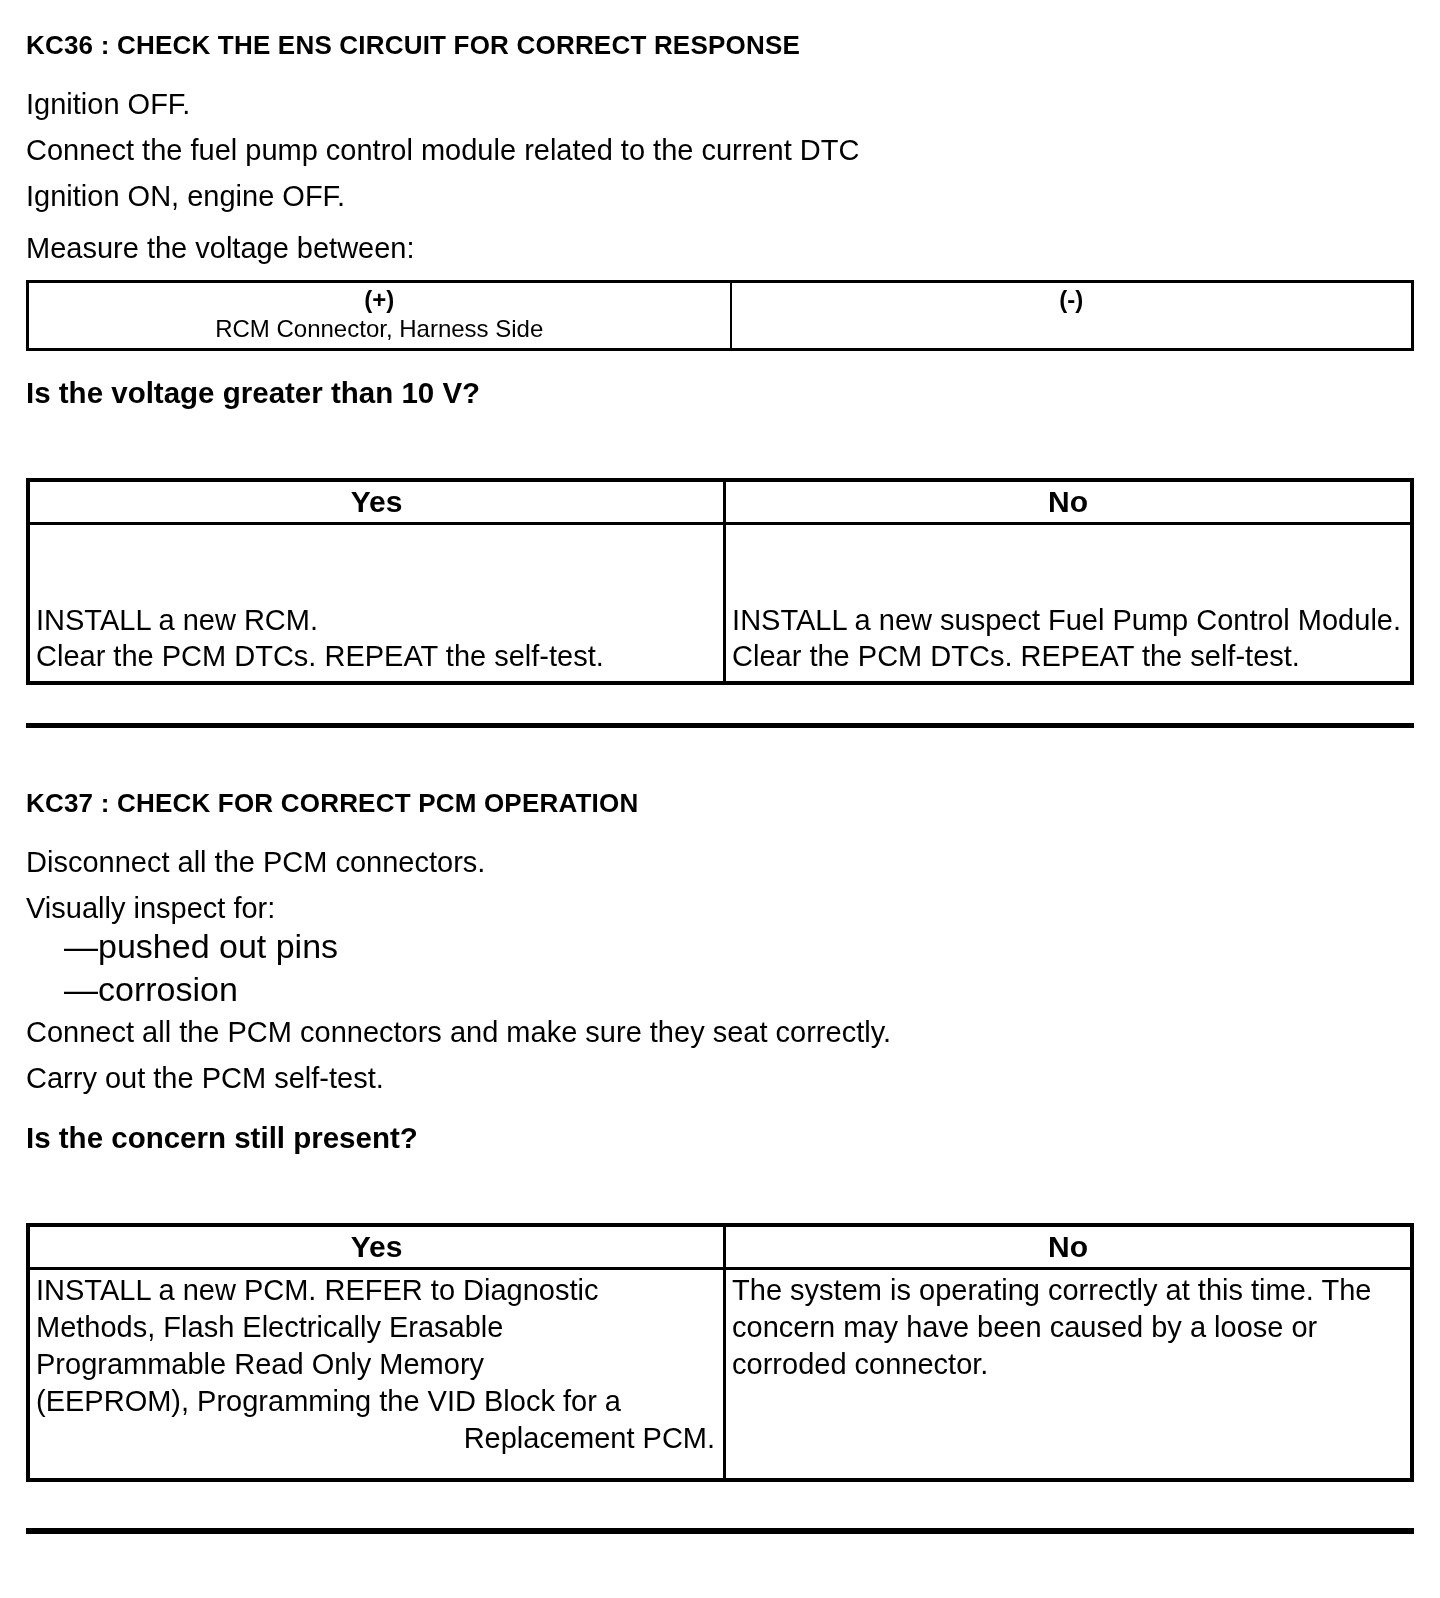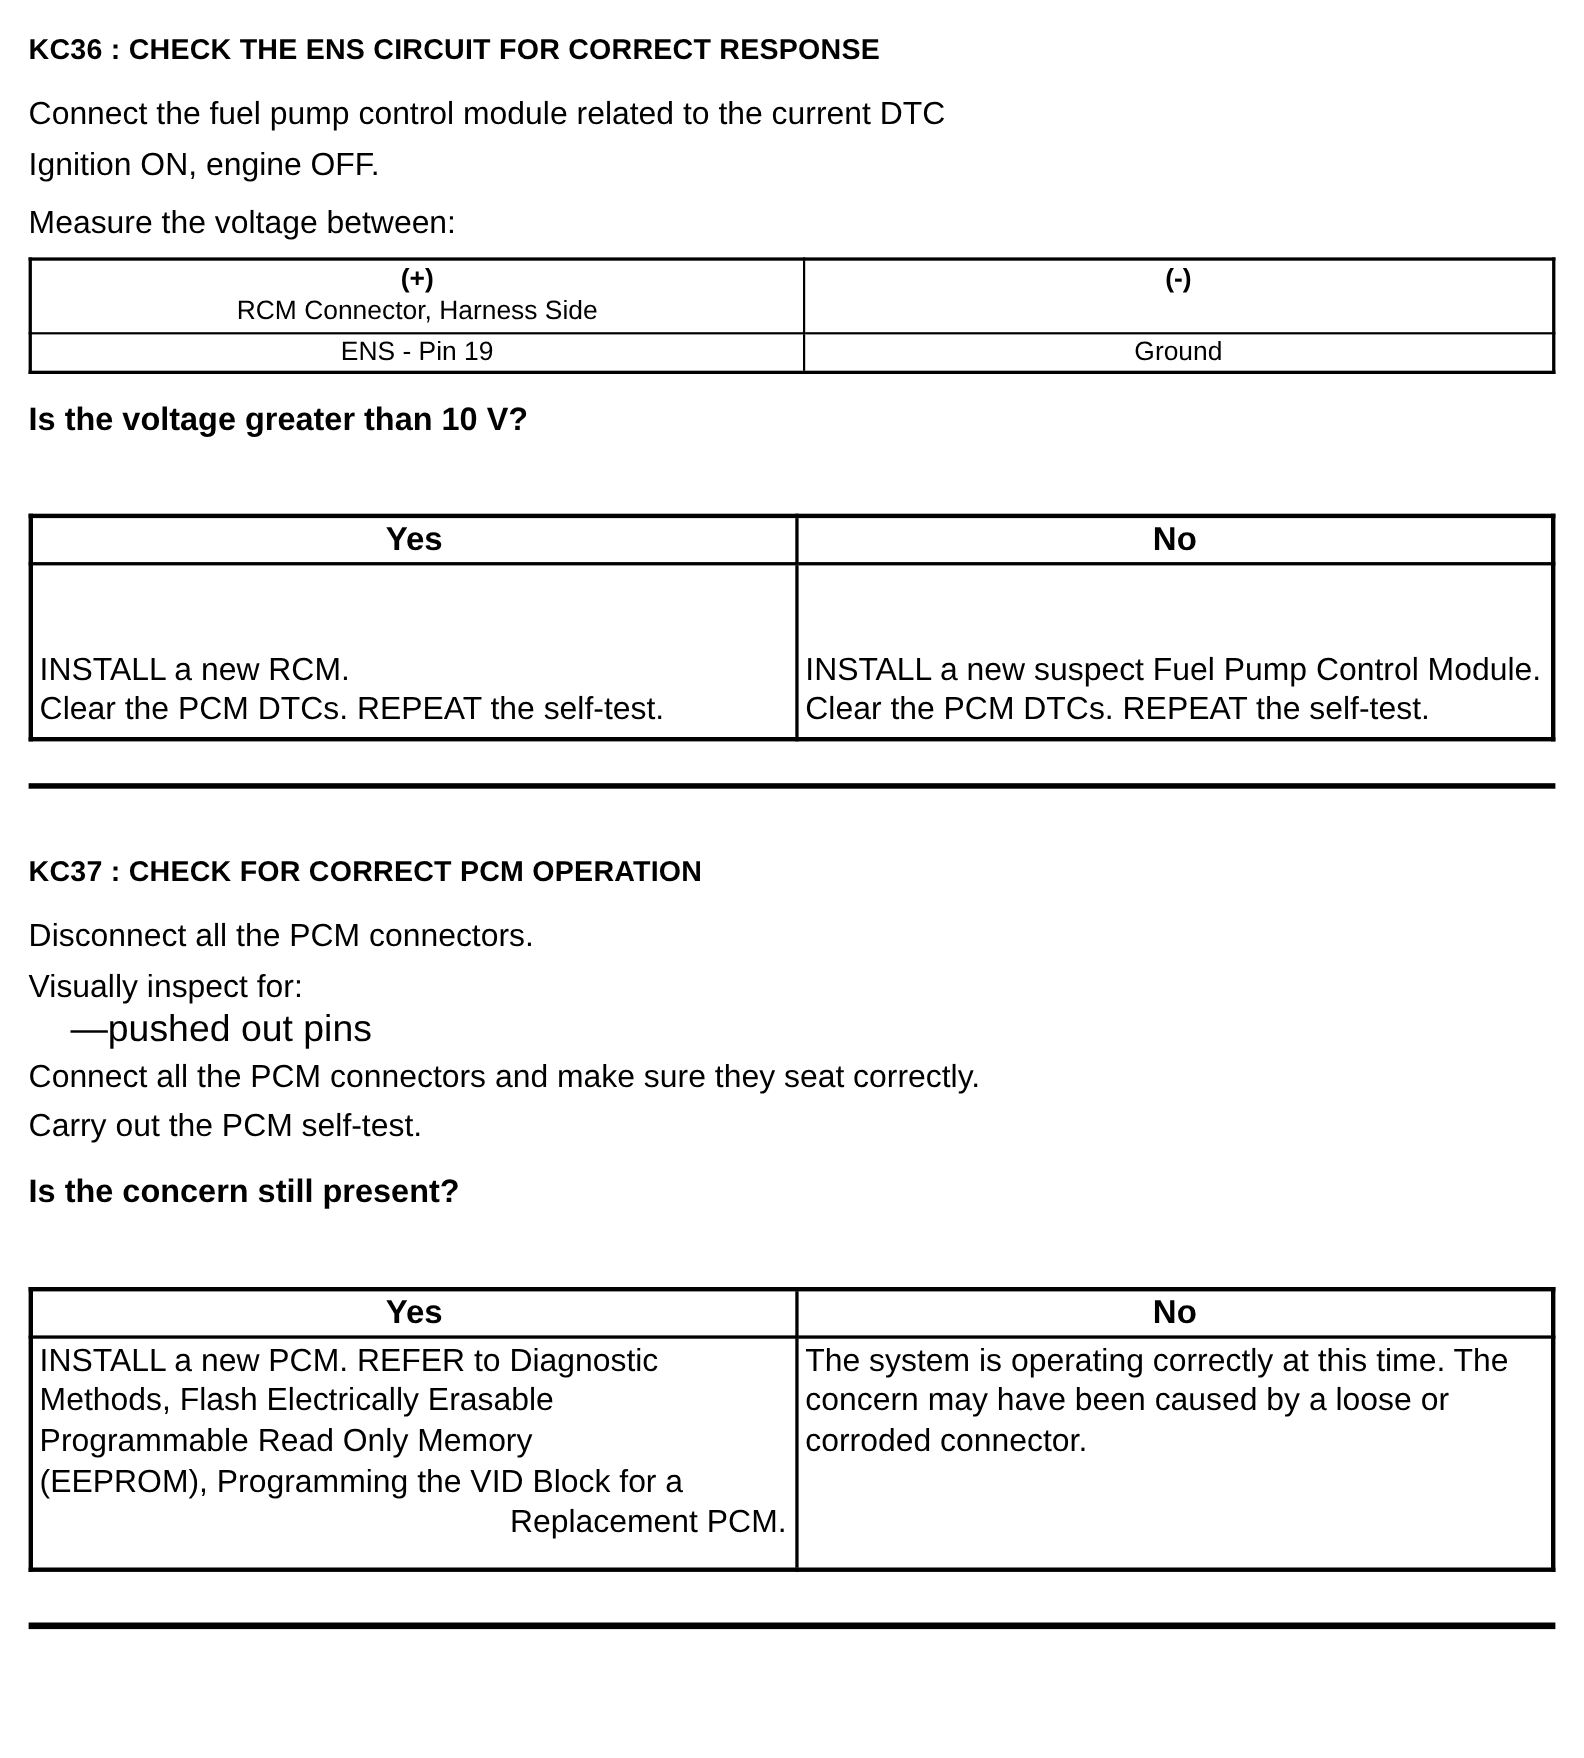--- a/index.html
+++ b/index.html
@@ -95,38 +95,35 @@
   .rule-bottom { margin: 46px 0 0 0; border-top-width: 6px; }
 </style>
 </head>
 <body>
 
 <div class="page">
 
   <section class="section">
     <h2 class="h-step">KC36 : CHECK THE ENS CIRCUIT FOR CORRECT RESPONSE</h2>
 
+    <p class="line">Ignition OFF.</p>
     <p class="line">Connect the fuel pump control module related to the current DTC</p>
     <p class="line">Ignition ON, engine OFF.</p>
     <p class="line gap-top">Measure the voltage between:</p>
 
     <table class="measure">
       <tbody>
         <tr>
           <th class="col-half">
             <div>(+)</div>
             <div class="hdr-sub">RCM Connector, Harness Side</div>
           </th>
           <th>
             <div>(-)</div>
           </th>
-        </tr>
-        <tr>
-          <td>ENS - Pin 19</td>
-          <td>Ground</td>
         </tr>
       </tbody>
     </table>
 
     <p class="question">Is the voltage greater than 10 V?</p>
 
     <table class="decision kc36-decision">
       <tbody>
         <tr>
           <th class="col-yes">Yes</th>
@@ -151,20 +148,21 @@
   </section>
 
   <hr class="rule">
 
   <section class="section">
     <h2 class="h-step">KC37 : CHECK FOR CORRECT PCM OPERATION</h2>
 
     <p class="line">Disconnect all the PCM connectors.</p>
     <p class="line tight">Visually inspect for:</p>
     <p class="bullet">—pushed out pins</p>
+    <p class="bullet">—corrosion</p>
     <p class="line gap-top-sm">Connect all the PCM connectors and make sure they seat correctly.</p>
     <p class="line">Carry out the PCM self-test.</p>
 
     <p class="question">Is the concern still present?</p>
 
     <table class="decision kc37-decision">
       <tbody>
         <tr>
           <th class="col-yes">Yes</th>
           <th>No</th>

